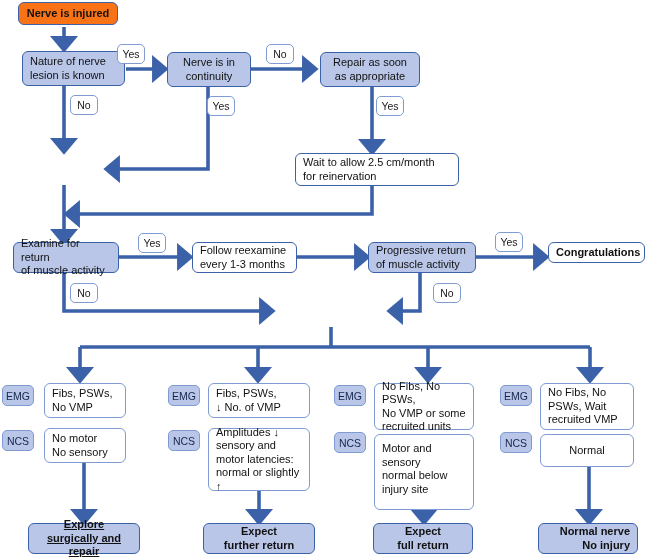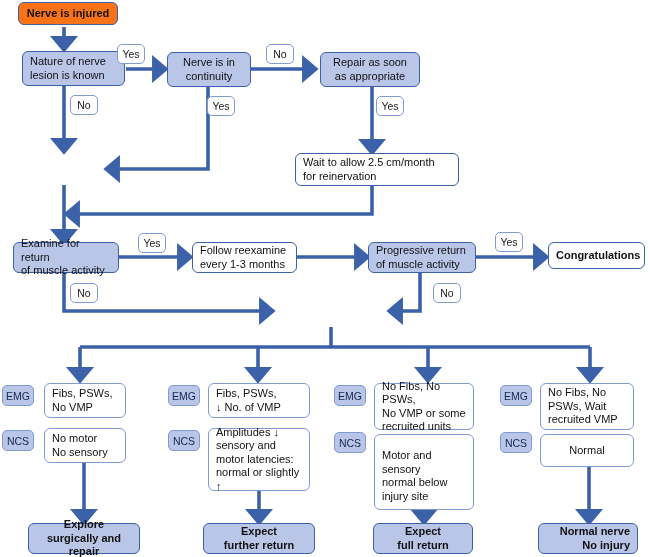--- a/index.html
+++ b/index.html
@@ -152,40 +152,40 @@
   </div>
 
   <div class="lbl" style="left:495px;top:232px;width:28px;height:20px;">
     <span>Yes</span>
   </div>
 
   <div class="lbl" style="left:433px;top:283px;width:28px;height:20px;">
     <span>No</span>
   </div>
 
-  <div class="node bold ctr" style="left:548px;top:242px;width:97px;height:27px;border-width:1.8px;">
+  <div class="node bold ctr" style="left:548px;top:242px;width:97px;height:21px;border-width:1.8px;">
     <span class="txt">Congratulations</span>
   </div>
 
 
   <div class="tag" style="left:2px;top:385px;width:32px;height:21px;">
     <span>EMG</span>
   </div>
   <div class="node" style="left:44px;top:383px;width:82px;height:35px;border-color:#7f9bd2;">
     <span class="txt" style="white-space:pre-line;">Fibs, PSWs,
 No VMP</span>
   </div>
   <div class="tag" style="left:2px;top:430px;width:32px;height:21px;">
     <span>NCS</span>
   </div>
   <div class="node" style="left:44px;top:428px;width:82px;height:35px;border-color:#7f9bd2;">
     <span class="txt" style="white-space:pre-line;">No motor
 No sensory</span>
   </div>
-  <div class="node fill bold ctr" style="left:28px;top:523px;width:112px;height:31px;">
+  <div class="node fill bold ctr" style="left:28px;top:523px;width:112px;height:31px;text-decoration:underline;">
     <span class="txt" style="white-space:pre-line;">Explore
 surgically and repair</span>
   </div>
 
   <div class="tag" style="left:168px;top:385px;width:32px;height:21px;">
     <span>EMG</span>
   </div>
   <div class="node" style="left:208px;top:383px;width:102px;height:35px;border-color:#7f9bd2;">
     <span class="txt" style="white-space:pre-line;">Fibs, PSWs,
 ↓ No. of VMP</span>
@@ -208,21 +208,21 @@
     <span>EMG</span>
   </div>
   <div class="node" style="left:374px;top:383px;width:100px;height:47px;border-color:#7f9bd2;">
     <span class="txt" style="white-space:pre-line;">No Fibs, No PSWs,
 No VMP or some
 recruited units</span>
   </div>
   <div class="tag" style="left:334px;top:432px;width:32px;height:21px;">
     <span>NCS</span>
   </div>
-  <div class="node" style="left:374px;top:434px;width:100px;height:76px;border-color:#7f9bd2;align-items:flex-start;padding-top:14px;">
+  <div class="node" style="left:374px;top:434px;width:100px;height:76px;border-color:#7f9bd2;align-items:flex-start;padding-top:7px;">
     <span class="txt" style="white-space:pre-line;">Motor and sensory
 normal below
 injury site</span>
   </div>
   <div class="node fill bold ctr" style="left:373px;top:523px;width:100px;height:31px;">
     <span class="txt" style="white-space:pre-line;">Expect
 full return</span>
   </div>
 
   <div class="tag" style="left:500px;top:385px;width:32px;height:21px;">

